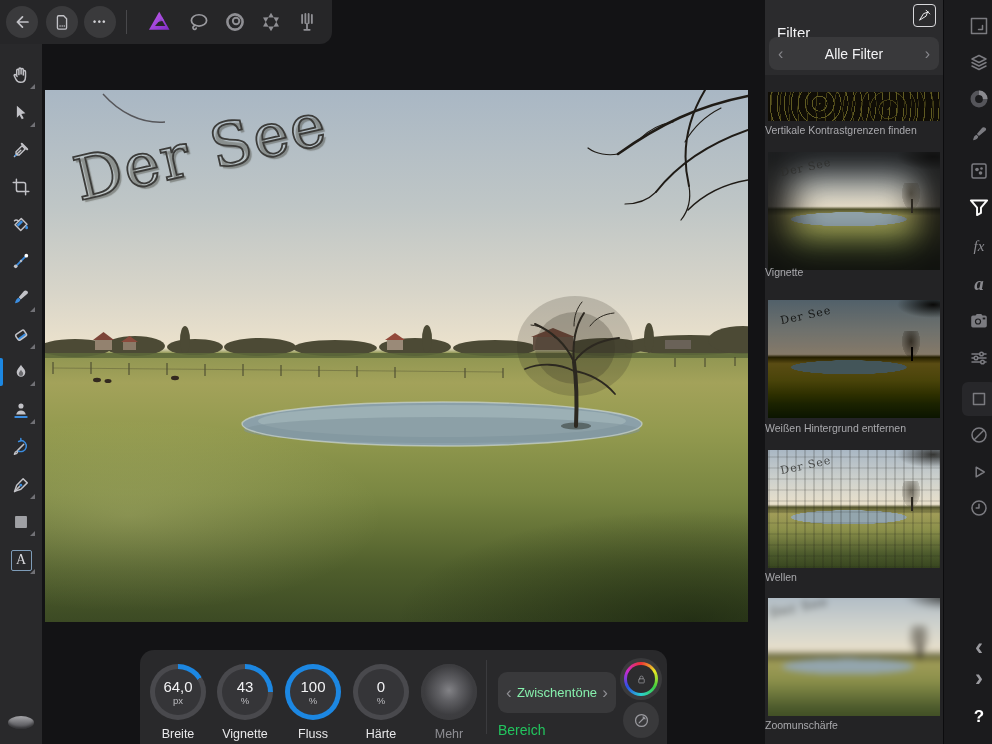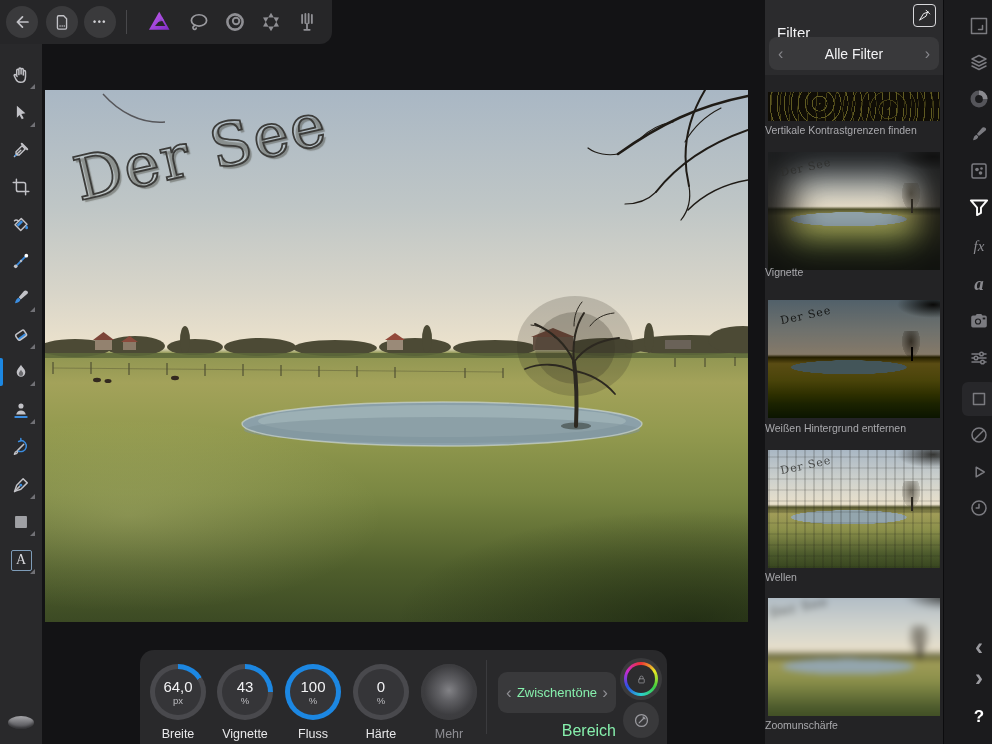--- a/index.html
+++ b/index.html
@@ -57,21 +57,21 @@
   .dial-unit { color:#bdbdc1; font-size:9.5px; line-height:11px; }
   .dial-label { margin-top:7px; color:#e8e8ea; font-size:12.5px; }
   .dial.preview .inner { inset:0; background:radial-gradient(circle at 50% 47%, #828286 0%, #606064 26%, #3d3d40 60%, #39393b 100%); }
   .dial.preview .ring { background:#39393b !important; }
   .dial.preview .dial-label { color:#8e8e93; }
   .bb-divider { position:absolute; left:346px; top:10px; width:1px; height:74px; background:#3b3b3e; }
   .range-btn { position:absolute; left:358px; top:22px; width:118px; height:41px; background:#39393b;
       border-radius:9px; display:flex; align-items:center; justify-content:space-between; padding:0 8px; }
   .range-btn .chev { color:#8e8e93; font-size:17px; line-height:17px; }
   .range-btn .range-val { color:#86efac; font-size:13px; }
-  .range-label { position:absolute; left:358px; top:72px; width:118px; text-align:right; color:#86efac; font-size:16px; }
+  .range-label { position:absolute; left:358px; top:72px; width:118px; text-align:left; color:#22c55e; font-size:14px; }
   .wheel-btn { position:absolute; left:480px; top:8px; width:42px; height:42px; border-radius:50%; background:#3a3a3c; }
   .wheel-ring { position:absolute; inset:4px; border-radius:50%;
       background:conic-gradient(#e33 0deg,#e9e925 60deg,#3ecf3e 120deg,#2ad0d0 180deg,#2a51e6 240deg,#cb2ad0 300deg,#e33 360deg); }
   .wheel-hole { position:absolute; inset:7px; border-radius:50%; background:#2c2c2e;
       display:flex; align-items:center; justify-content:center; }
   .picker-btn { position:absolute; left:483px; top:52px; width:36px; height:36px; border-radius:50%;
       background:#39393b; display:flex; align-items:center; justify-content:center; }
 
   
   .filter-panel { position:absolute; left:765px; top:0; width:178px; height:744px; background:#232325; z-index:5; }

